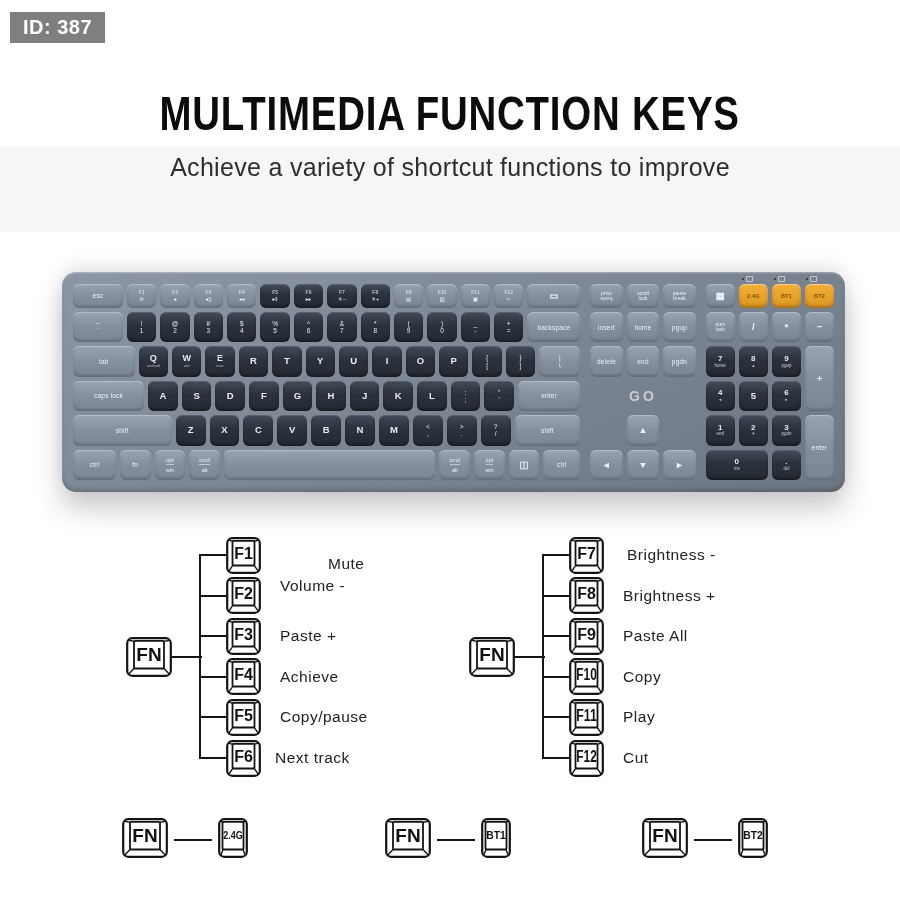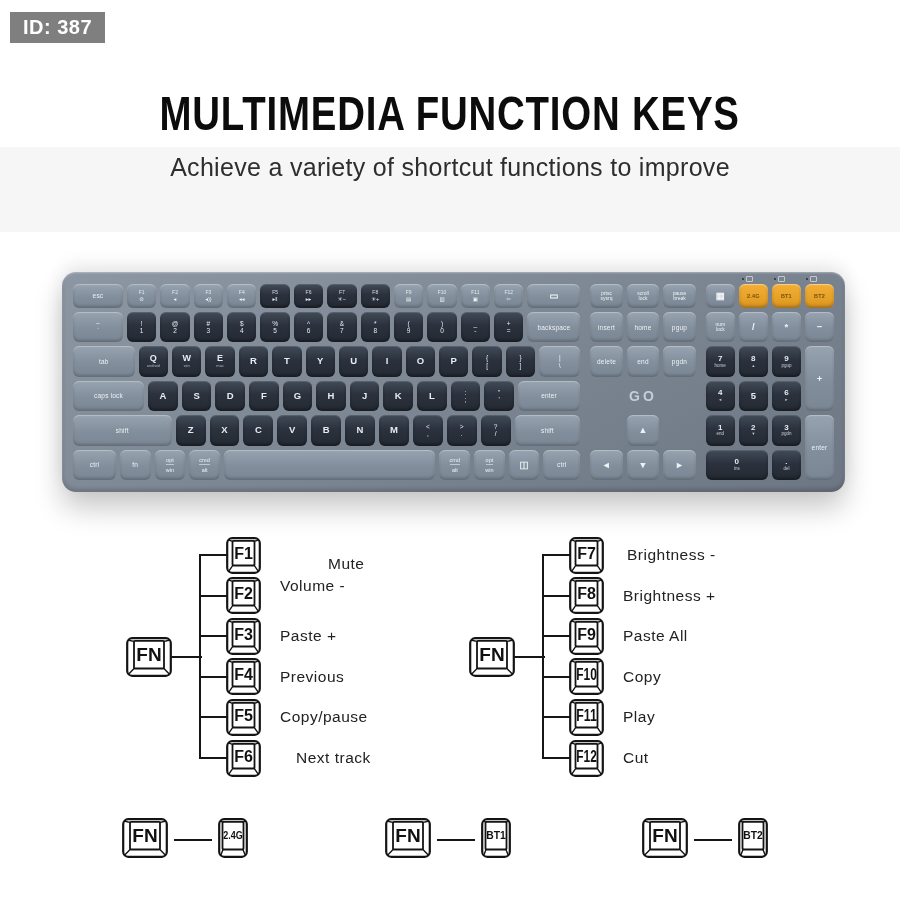--- a/index.html
+++ b/index.html
@@ -548,37 +548,37 @@
         <text x="17.5" y="21.909999999999997" text-anchor="middle" font-family="Liberation Sans, sans-serif" font-weight="bold" font-size="16" fill="#111111">F3</text>
       </svg></div>
     <div class="daction" style="left: 168px; top: 108.2px;">Paste +</div>
     <div class="dbranch" style="left: 88px; top: 147.8px; width: 28px;"></div>
     <div class="cap" style="left: 114px; top: 130.3px;"><svg width="35" height="37" viewBox="0 0 35 37">
         <rect x="1.2" y="1.2" width="32.6" height="34.6" rx="5" fill="#ffffff" stroke="#141414" stroke-width="2.2"></rect>
         <rect x="6.5" y="3.8" width="22" height="24.7" rx="1" fill="none" stroke="#141414" stroke-width="1.8"></rect>
         <path d="M3 3.2 L7.3 4.6 M32 3.2 L27.7 4.6 M3 33.8 L7.3 27.7 M32 33.8 L27.7 27.7" stroke="#141414" stroke-width="1.4" fill="none"></path>
         <text x="17.5" y="21.909999999999997" text-anchor="middle" font-family="Liberation Sans, sans-serif" font-weight="bold" font-size="16" fill="#111111">F4</text>
       </svg></div>
-    <div class="daction" style="left: 168px; top: 148.8px;">Previous</div>
+    <div class="daction" style="left: 168px; top: 148.8px;">Achieve</div>
     <div class="dbranch" style="left: 88px; top: 188.4px; width: 28px;"></div>
     <div class="cap" style="left: 114px; top: 170.9px;"><svg width="35" height="37" viewBox="0 0 35 37">
         <rect x="1.2" y="1.2" width="32.6" height="34.6" rx="5" fill="#ffffff" stroke="#141414" stroke-width="2.2"></rect>
         <rect x="6.5" y="3.8" width="22" height="24.7" rx="1" fill="none" stroke="#141414" stroke-width="1.8"></rect>
         <path d="M3 3.2 L7.3 4.6 M32 3.2 L27.7 4.6 M3 33.8 L7.3 27.7 M32 33.8 L27.7 27.7" stroke="#141414" stroke-width="1.4" fill="none"></path>
         <text x="17.5" y="21.909999999999997" text-anchor="middle" font-family="Liberation Sans, sans-serif" font-weight="bold" font-size="16" fill="#111111">F5</text>
       </svg></div>
     <div class="daction" style="left: 168px; top: 189.4px;">Copy/pause</div>
     <div class="dbranch" style="left: 88px; top: 229px; width: 28px;"></div>
     <div class="cap" style="left: 114px; top: 211.5px;"><svg width="35" height="37" viewBox="0 0 35 37">
         <rect x="1.2" y="1.2" width="32.6" height="34.6" rx="5" fill="#ffffff" stroke="#141414" stroke-width="2.2"></rect>
         <rect x="6.5" y="3.8" width="22" height="24.7" rx="1" fill="none" stroke="#141414" stroke-width="1.8"></rect>
         <path d="M3 3.2 L7.3 4.6 M32 3.2 L27.7 4.6 M3 33.8 L7.3 27.7 M32 33.8 L27.7 27.7" stroke="#141414" stroke-width="1.4" fill="none"></path>
         <text x="17.5" y="21.909999999999997" text-anchor="middle" font-family="Liberation Sans, sans-serif" font-weight="bold" font-size="16" fill="#111111">F6</text>
       </svg></div>
-    <div class="daction" style="left: 184px; top: 230px;">Next track</div>
+    <div class="daction" style="left: 163px; top: 230px;">Next track</div>
   </div>
 <div class="fn-diagram" id="diagram-right">
     <div class="cap" style="left: 14px; top: 108.5px;"><svg width="46" height="40" viewBox="0 0 46 40">
         <rect x="1.2" y="1.2" width="43.6" height="37.6" rx="5" fill="#ffffff" stroke="#141414" stroke-width="2.2"></rect>
         <rect x="8" y="3.8" width="30" height="27.7" rx="1" fill="none" stroke="#141414" stroke-width="1.8"></rect>
         <path d="M3 3.2 L8.8 4.6 M43 3.2 L37.2 4.6 M3 36.8 L8.8 30.7 M43 36.8 L37.2 30.7" stroke="#141414" stroke-width="1.4" fill="none"></path>
         <text x="23" y="24.49" text-anchor="middle" font-family="Liberation Sans, sans-serif" font-weight="bold" font-size="19" fill="#111111">FN</text>
       </svg></div>
     <div class="dconn" style="left: 58px; top: 127.5px; width: 32px;"></div>
     <div class="dspine" style="left: 87px; top: 26px; height: 205px;"></div>

